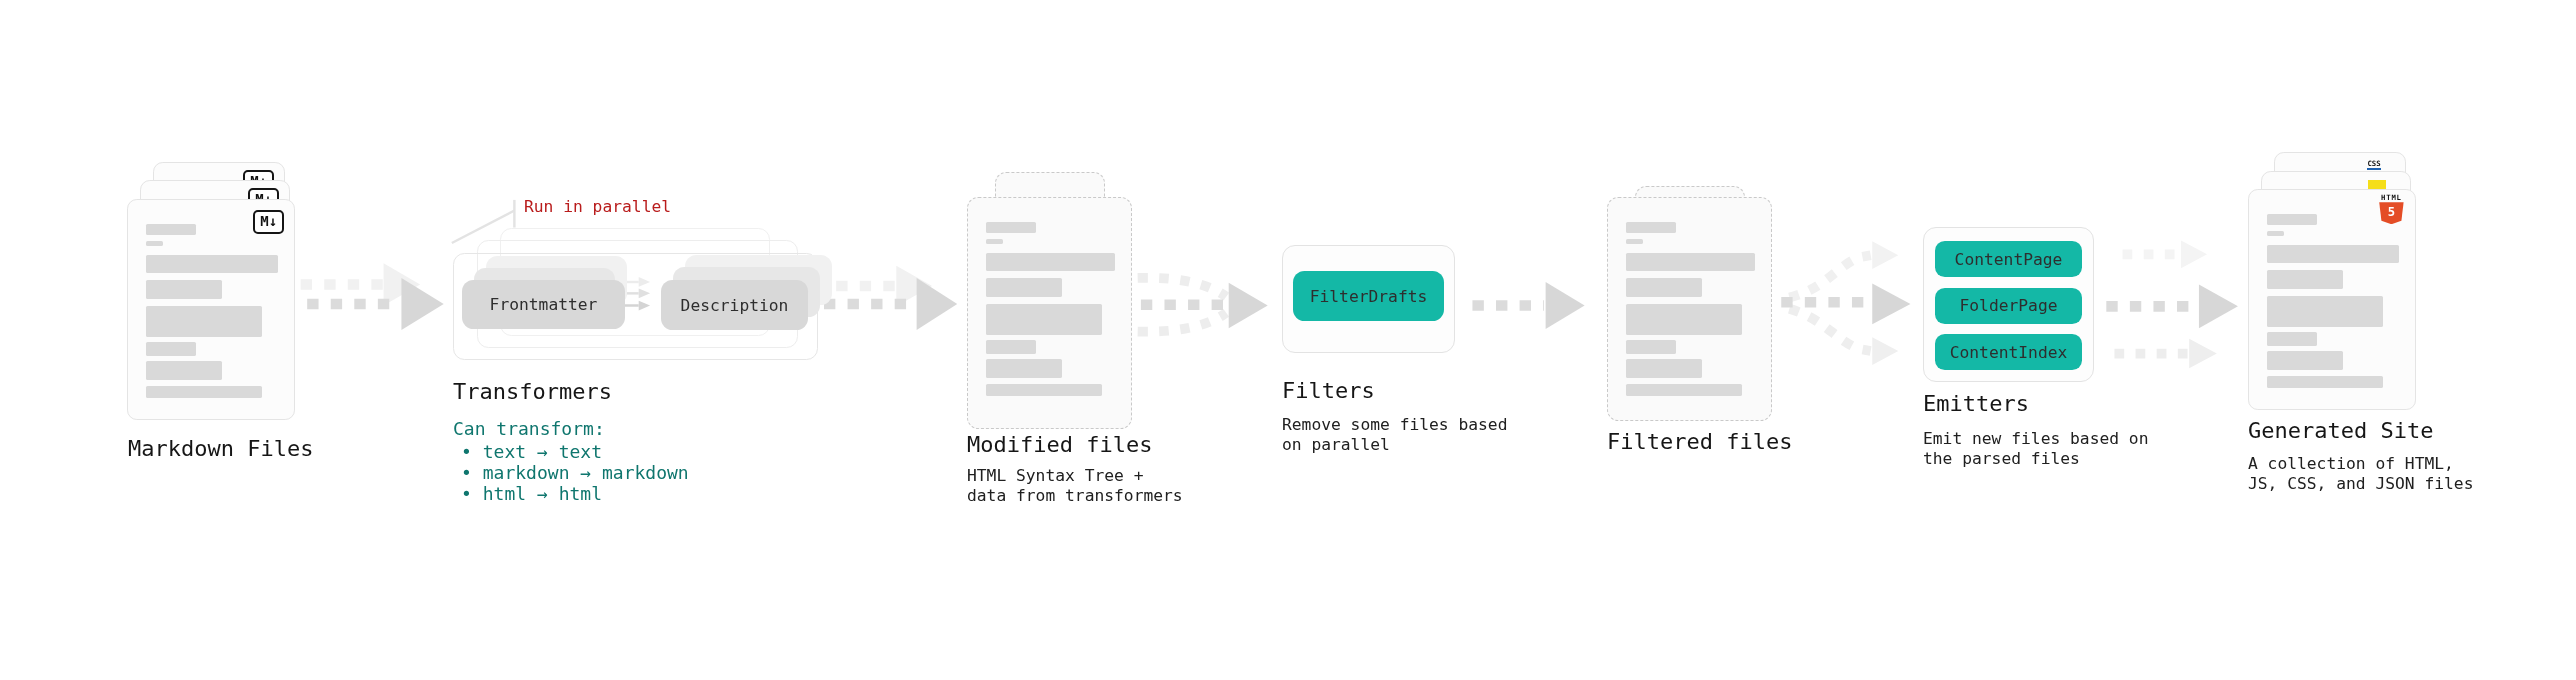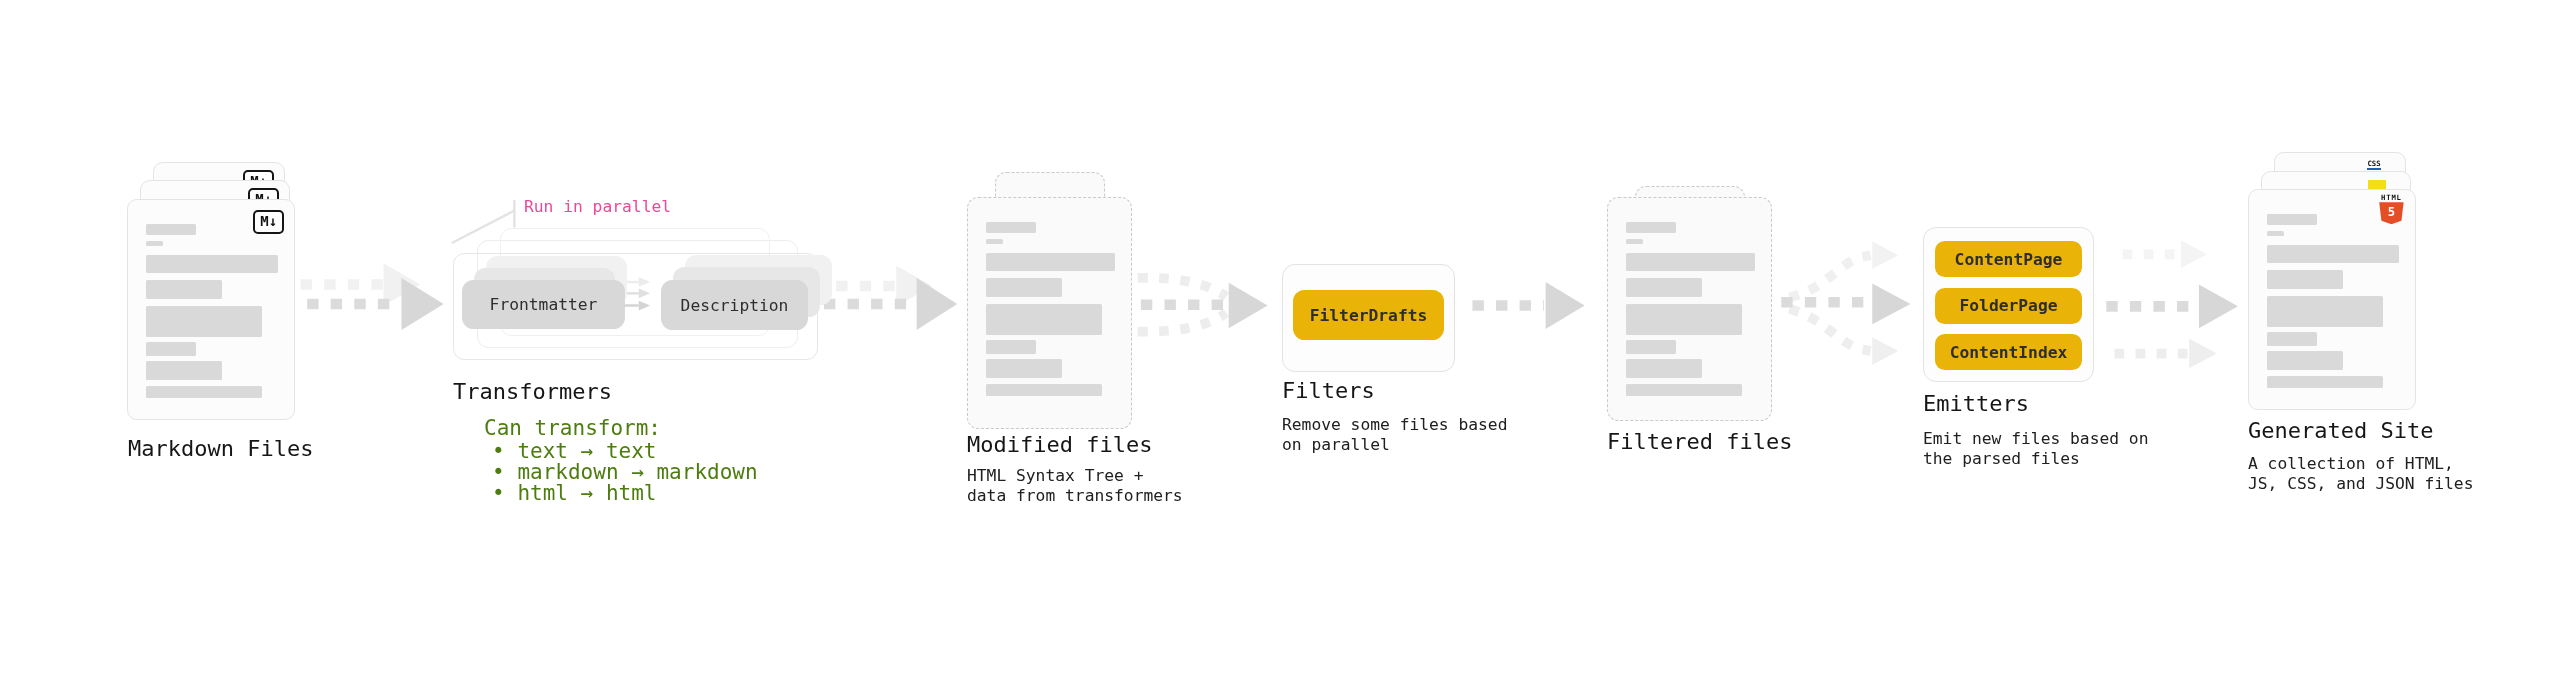--- a/index.html
+++ b/index.html
@@ -36,30 +36,30 @@
   .ghost-card{position:absolute;box-sizing:border-box;border:1.6px solid #ececec;border-radius:11.4px;
     background:transparent;z-index:2;}
   .t-badge{position:absolute;border-radius:11.4px;background:#d8d8d8;color:#2e2e2e;font-size:16.3px;
     display:flex;align-items:center;justify-content:center;z-index:4;}
   .t-ghost1{background:#e7e7e7;z-index:3;}
   .t-ghost2{background:#f1f1f1;z-index:3;}
 
   
   .panel{position:absolute;box-sizing:border-box;background:#fdfdfd;border:1.6px solid #e3e3e3;
     border-radius:13px;z-index:2;}
-  .chip{background:#eab308;border-radius:9.8px;color:#2e2e2e;font-size:16.3px;
-    display:flex;align-items:center;justify-content:center;font-weight:bold;}
+  .chip{background:#14b8a6;border-radius:9.8px;color:#2e2e2e;font-size:16.3px;
+    display:flex;align-items:center;justify-content:center;}
 
   
   .title{position:absolute;font-size:22px;font-weight:500;color:#161616;white-space:nowrap;z-index:5;}
   .desc{position:absolute;font-size:16.3px;line-height:20.3px;color:#202020;white-space:pre-line;z-index:5;}
-  .desc-list{position:absolute;font-size:21px;line-height:21px;color:#4d7c0f;z-index:5;margin-left:31px;}
+  .desc-list{position:absolute;font-size:18px;line-height:21px;color:#0f766e;z-index:5;}
   .desc-list .head{margin:0 0 1.6px 0;}
   .desc-list .bullet-line{margin-left:8.1px;}
-  .note{position:absolute;font-size:16.3px;color:#ec4899;white-space:nowrap;z-index:5;}
+  .note{position:absolute;font-size:16.3px;color:#b91c1c;white-space:nowrap;z-index:5;}
 </style>
 </head>
 <body>
 
 <div class="canvas">
 
   <svg class="arrows" width="2576" height="681" viewBox="0 0 3170 838">
 
     <g>
       <line x1="370" y1="350" x2="472" y2="350" stroke="#f1f1f1" stroke-width="13" stroke-dasharray="14 15"></line>
@@ -180,21 +180,21 @@
           <div class="bar" style="width: 116px; height: 12.2px; margin-top: 5.7px;"></div>
         </div>
     </div>
     <div class="title" style="left:967px;top:432px;">Modified files</div>
     <div class="desc" style="left:967px;top:466px;">HTML Syntax Tree +
 data from transformers</div>
   </div>
 
   
   <div class="stage">
-    <div class="panel" style="left:1282px;top:264px;width:173px;height:108px;padding:25px 9.8px;">
+    <div class="panel" style="left:1282px;top:245px;width:173px;height:108px;padding:25px 9.8px;">
       <div class="chip" style="height:50px;border-radius:11.4px;">FilterDrafts</div>
     </div>
     <div class="title" style="left:1282px;top:378px;">Filters</div>
     <div class="desc" style="left:1282px;top:415px;">Remove some files based
 on parallel</div>
   </div>
 
   
   <div class="stage">
     <div class="file-card dashed" style="left:1635px;top:186px;width:110px;"></div>

